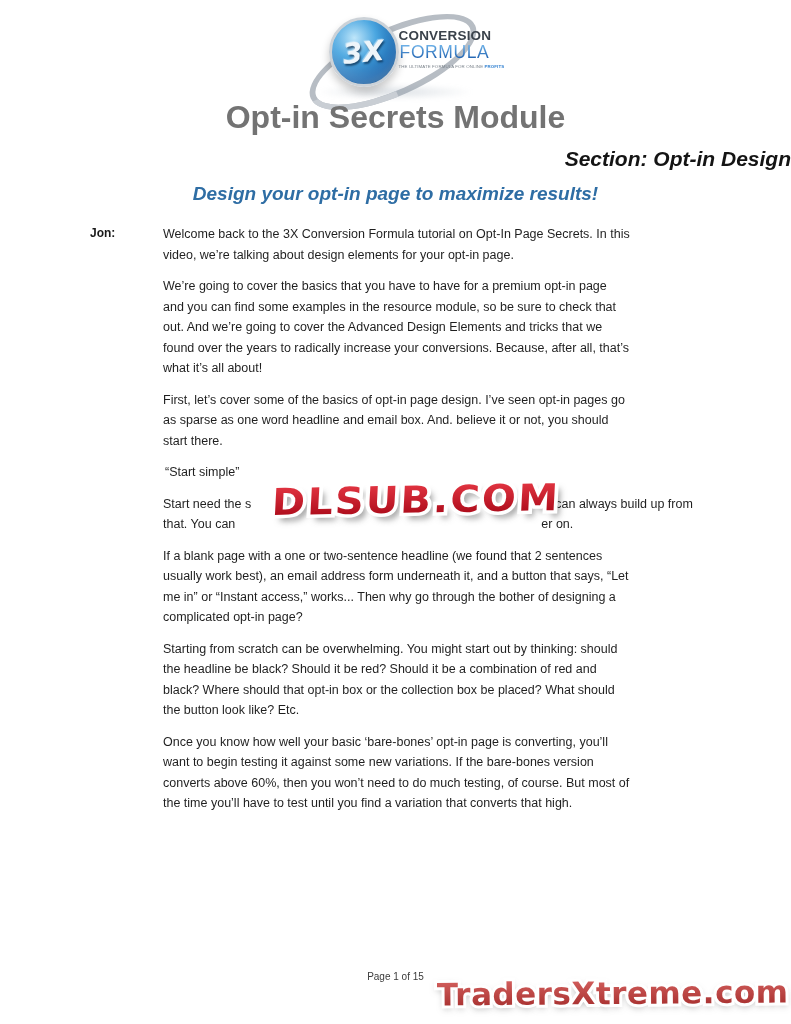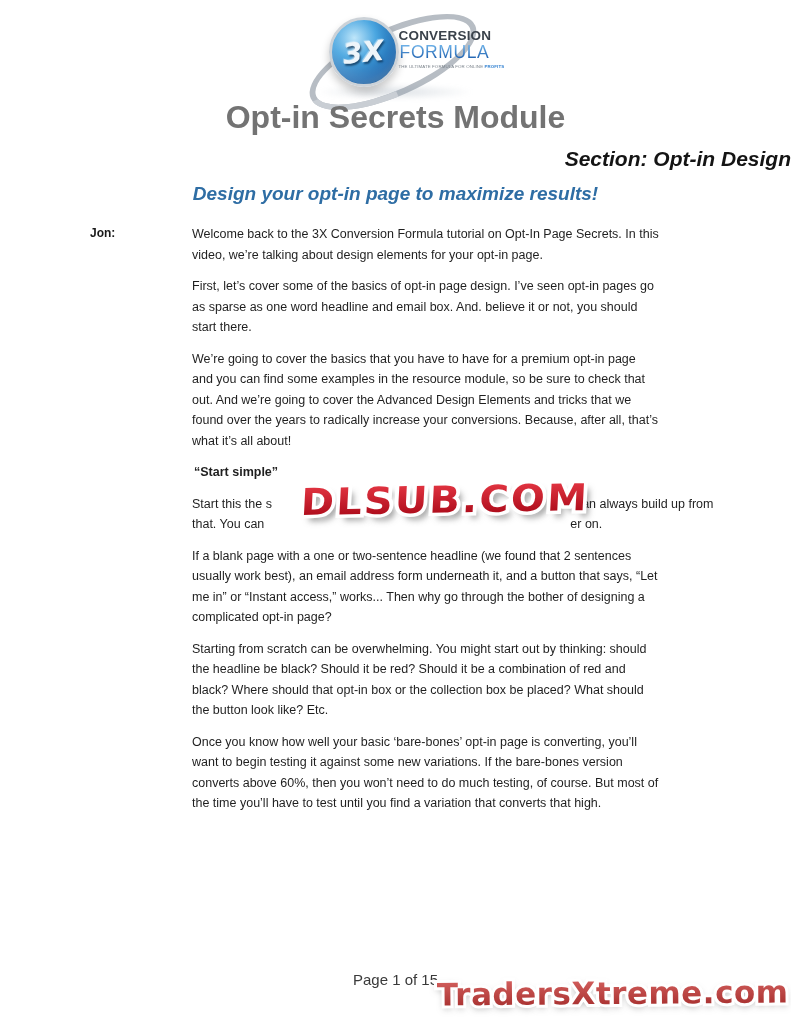--- a/index.html
+++ b/index.html
@@ -57,23 +57,23 @@
   .doc-title { position:absolute; top:99px; left:0; width:100%; text-align:center; margin:0;
     font-size:32px; font-weight:bold; color:#737373; }
   .doc-section { position:absolute; top:147px; left:0; width:100%; text-align:right; margin:0;
     font-size:21px; font-weight:bold; font-style:italic; color:#141414; }
   .doc-tagline { position:absolute; top:183px; left:0; width:100%; text-align:center; margin:0;
     font-size:19px; font-weight:bold; font-style:italic; color:#2e6da4; }
 
   
   .transcript { position:absolute; top:224px; left:90px; width:620px; }
   .speaker { position:absolute; left:0; top:2px; font-weight:bold; font-size:12px; color:#1a1a1a; }
-  .content { margin-left:102px; width:560px; }
+  .content { margin-left:73px; width:560px; }
   .content p { white-space:pre-wrap; margin:0 0 11px 0; font-size:12.5px; line-height:20.5px; color:#1f1f1f; }
-  .content p.subhead { font-weight:bold; white-space:normal; padding-left:2px; }
+  .content p.subhead { font-weight:normal; white-space:normal; padding-left:2px; }
   .content p.obscured { white-space:normal; position:relative; }
   .gap1 { display:inline-block; width:304px; }
   .gap2 { display:inline-block; width:306px; }
 
   
   .dlsub {
     position:absolute; left:109px; top:-10px; z-index:5; width:max-content;
     transform:rotate(-1deg) skewX(-4deg) scaleX(1.08); transform-origin:left center;
   }
   .dlsub span {
@@ -85,21 +85,21 @@
     text-shadow:5px 6px 6px rgba(70,70,70,0.55);
   }
   .dlsub-fill {
     position:relative;
     background:linear-gradient(#e03340 15%, #b00e1d 80%);
     -webkit-background-clip:text; background-clip:text; -webkit-text-fill-color:transparent;
   }
 
   
   .page-num { position:absolute; top:971px; left:0; width:100%; text-align:center;
-    font-size:15px; color:#3a3a3a; }
+    font-size:10px; color:#3a3a3a; }
   .traders { position:absolute; top:978px; right:2px; transform:rotate(-0.5deg); width:max-content; }
   .traders span {
     font-family:"DejaVu Sans", sans-serif; font-weight:bold; font-size:31px; letter-spacing:0.5px; line-height:1;
   }
   .traders-outline {
     position:absolute; left:0; top:0; color:#ffffff;
     -webkit-text-stroke:6px #ffffff;
     text-shadow:0 3px 7px rgba(110,110,110,0.65);
   }
   .traders-fill {
@@ -130,30 +130,30 @@
 
   <h1 class="doc-title">Opt-in Secrets Module</h1>
   <h2 class="doc-section">Section: Opt-in Design</h2>
   <h3 class="doc-tagline">Design your opt-in page to maximize results!</h3>
 
   <div class="transcript">
     <div class="speaker">Jon:</div>
     <div class="content">
       <p>Welcome back to the 3X Conversion Formula tutorial on Opt-In Page Secrets. In this
 video, we’re talking about design elements for your opt-in page.</p>
-      <p>First, let’s cover some of the basics of opt-in page design. I’ve seen opt-in pages go
-as sparse as one word headline and email box. And. believe it or not, you should
-start there.</p>
       <p>We’re going to cover the basics that you have to have for a premium opt-in page
 and you can find some examples in the resource module, so be sure to check that
 out. And we’re going to cover the Advanced Design Elements and tricks that we
 found over the years to radically increase your conversions. Because, after all, that’s
 what it’s all about!</p>
+      <p>First, let’s cover some of the basics of opt-in page design. I’ve seen opt-in pages go
+as sparse as one word headline and email box. And. believe it or not, you should
+start there.</p>
       <p class="subhead">“Start simple”</p>
-      <p class="obscured"><span>Start this the s</span><span class="gap1"></span><span>can always build up from</span><br><span>that. You can</span><span class="gap2"></span><span>er on.</span><span class="dlsub"><span class="dlsub-outline">DLSUB.COM</span><span class="dlsub-fill">DLSUB.COM</span></span></p>
+      <p class="obscured"><span>Start need the s</span><span class="gap1"></span><span>can always build up from</span><br><span>that. You can</span><span class="gap2"></span><span>er on.</span><span class="dlsub"><span class="dlsub-outline">DLSUB.COM</span><span class="dlsub-fill">DLSUB.COM</span></span></p>
       <p>If a blank page with a one or two-sentence headline (we found that 2 sentences
 usually work best), an email address form underneath it, and a button that says, “Let
 me in” or “Instant access,” works... Then why go through the bother of designing a
 complicated opt-in page?</p>
       <p>Starting from scratch can be overwhelming. You might start out by thinking: should
 the headline be black? Should it be red? Should it be a combination of red and
 black? Where should that opt-in box or the collection box be placed? What should
 the button look like? Etc.</p>
       <p>Once you know how well your basic ‘bare-bones’ opt-in page is converting, you’ll
 want to begin testing it against some new variations. If the bare-bones version

